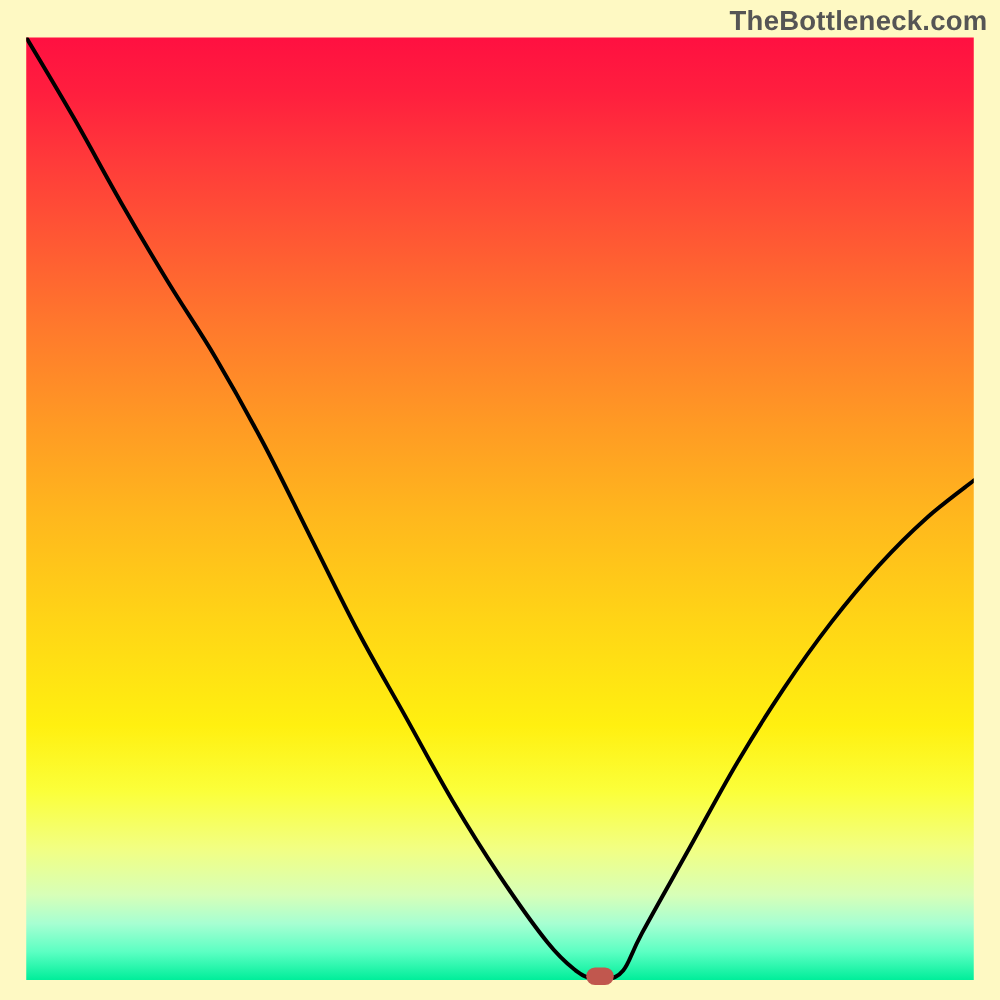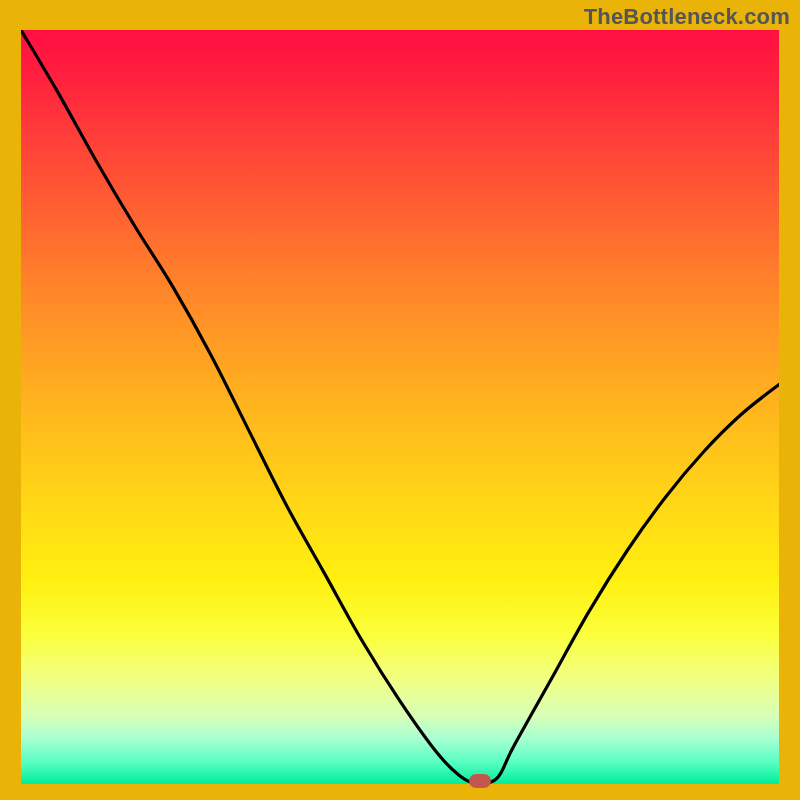--- a/index.html
+++ b/index.html
@@ -10,21 +10,21 @@
     background: #000;
     overflow: hidden;
     font-family: Arial, Helvetica, sans-serif;
   }
   .frame {
     position: absolute;
     left: 0;
     top: 0;
     width: 800px;
     height: 800px;
-    background: #eab308;
+    background: #fef9c3;
   }
   .attribution {
     position: absolute;
     top: 4px;
     right: 10px;
     color: #555;
     font-size: 22px;
     font-weight: 600;
     letter-spacing: 0.2px;
     user-select: none;

